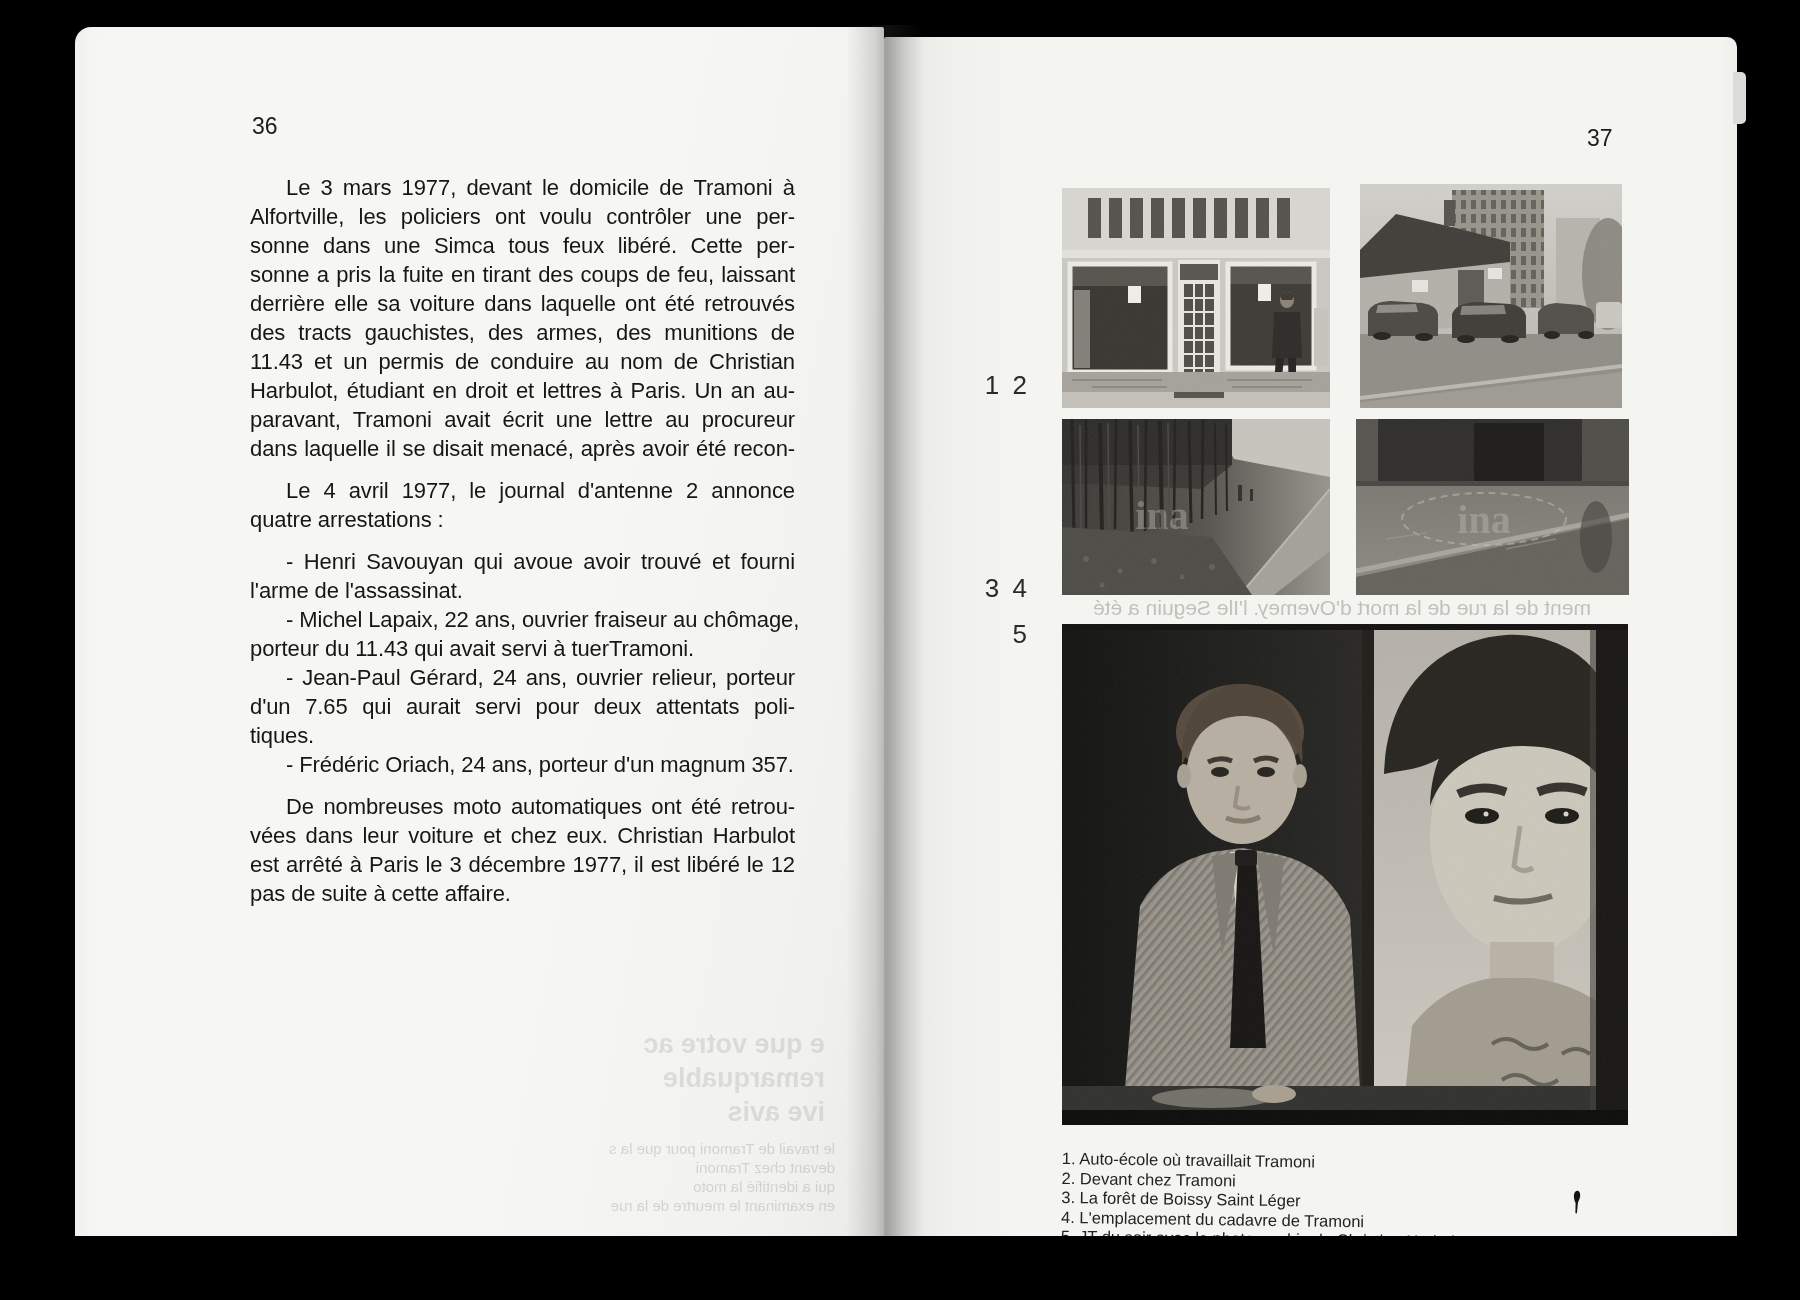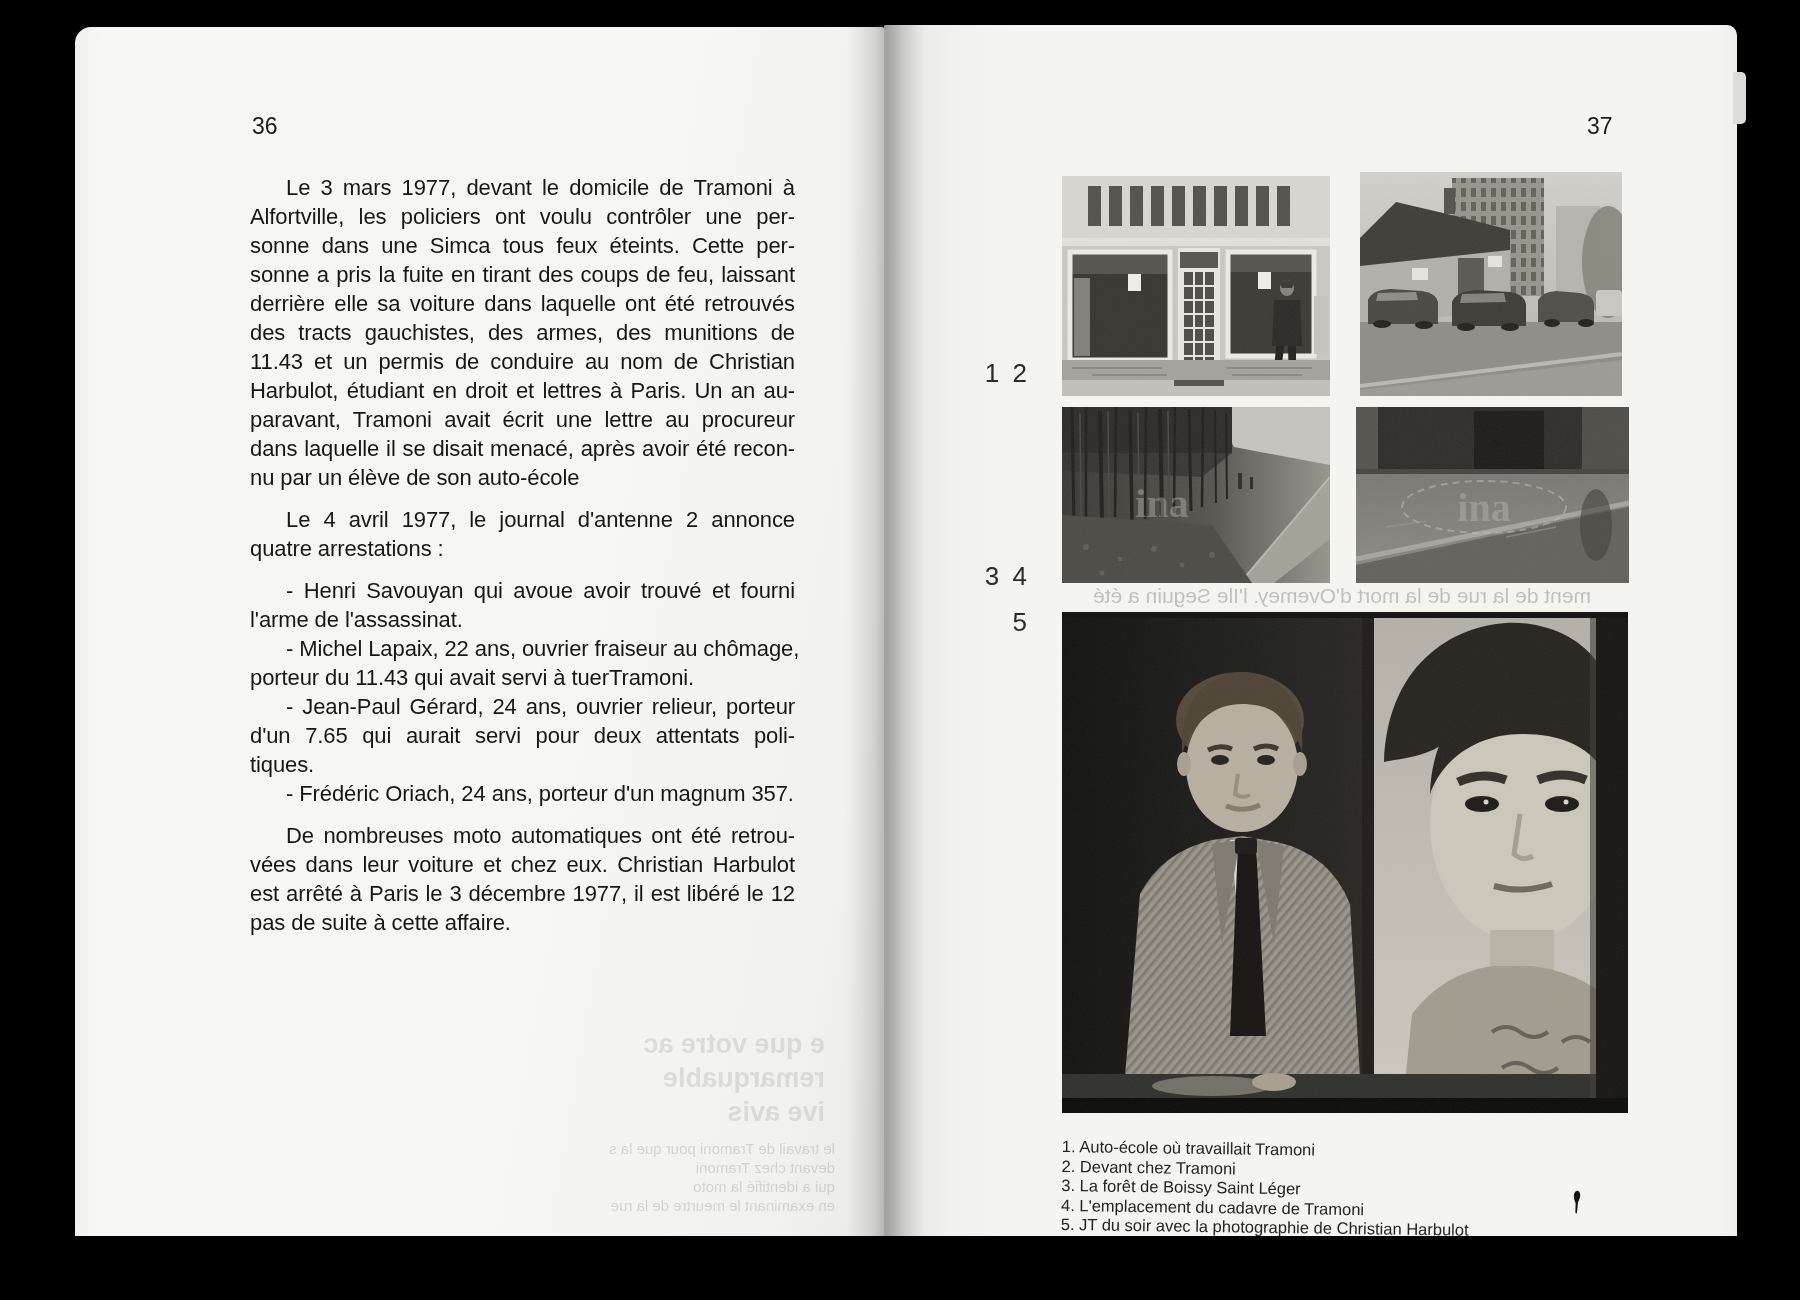--- a/index.html
+++ b/index.html
@@ -10,21 +10,21 @@
   .page{position:absolute;}
   #left-page{left:75px;top:27px;width:809px;height:1258px;
     background:linear-gradient(100deg,#f6f6f3 60%,#f1f1ee 88%,#e9e9e6 100%);
     border-radius:16px 2px 2px 8px;
     box-shadow:inset 0 -18px 30px rgba(0,0,0,0.05);}
   #left-edge-stack{position:absolute;left:0;top:0;bottom:0;width:54px;
     border-radius:16px 0 0 8px;
     background:linear-gradient(to right,#9f9f9c 0px,#cfcfcc 6px,#dededb 10px,#c2c2bf 13px,
       #e4e4e1 17px,#cccccа 21px,#e9e9e6 25px,#d4d4d1 29px,#eeeeeb 34px,#e0e0dd 40px,
       #f2f2ef 47px,#f6f6f3 54px);}
-  #right-page{left:884px;top:25px;width:853px;height:1261px;
+  #right-page{left:884px;top:37px;width:853px;height:1261px;
     background:linear-gradient(to right,#d2d2cf 0px,#e7e7e4 20px,#f0f0ed 65px,#f4f4f1 130px,#f4f4f1 100%);
     border-radius:2px 10px 6px 2px;
     box-shadow:inset 0 -22px 30px rgba(0,0,0,0.05);}
   #gutter-shadow{position:absolute;left:846px;top:25px;width:78px;height:1261px;pointer-events:none;
     background:linear-gradient(to right,rgba(0,0,0,0) 0%,rgba(55,55,52,0.16) 38%,
       rgba(55,55,52,0.30) 52%,rgba(0,0,0,0) 100%);}
   #corner-notch{position:absolute;left:1733px;top:72px;width:13px;height:52px;
     background:#dcdcd8;border-radius:0 5px 5px 0;}
 
   
@@ -120,37 +120,36 @@
     <div id="left-edge-stack"></div>
 
     <div id="num36" class="page-num">36</div>
 
     <div id="body-text">
 
         <div class="line indent">Le 3 mars 1977, devant le domicile de Tramoni à</div>
 
         <div class="line">Alfortville, les policiers ont voulu contrôler une per-</div>
 
-        <div class="line">sonne dans une Simca tous feux éteints. Cette per-</div>
+        <div class="line">sonne dans une Simca tous feux libéré. Cette per-</div>
 
         <div class="line">sonne a pris la fuite en tirant des coups de feu, laissant</div>
 
         <div class="line">derrière elle sa voiture dans laquelle ont été retrouvés</div>
 
         <div class="line">des tracts gauchistes, des armes, des munitions de</div>
 
         <div class="line">11.43 et un permis de conduire au nom de Christian</div>
 
         <div class="line">Harbulot, étudiant en droit et lettres à Paris. Un an au-</div>
 
         <div class="line">paravant, Tramoni avait écrit une lettre au procureur</div>
 
         <div class="line">dans laquelle il se disait menacé, après avoir été recon-</div>
 
-        <div class="line last">nu par un élève de son auto-école</div>
 
         <div class="line indent gap">Le 4 avril 1977, le journal d'antenne 2 annonce</div>
 
         <div class="line last">quatre arrestations :</div>
 
         <div class="line indent gap">- Henri Savouyan qui avoue avoir trouvé et fourni</div>
 
         <div class="line last">l'arme de l'assassinat.</div>
 
         <div class="line indent">- Michel Lapaix, 22 ans, ouvrier fraiseur au chômage,</div>

